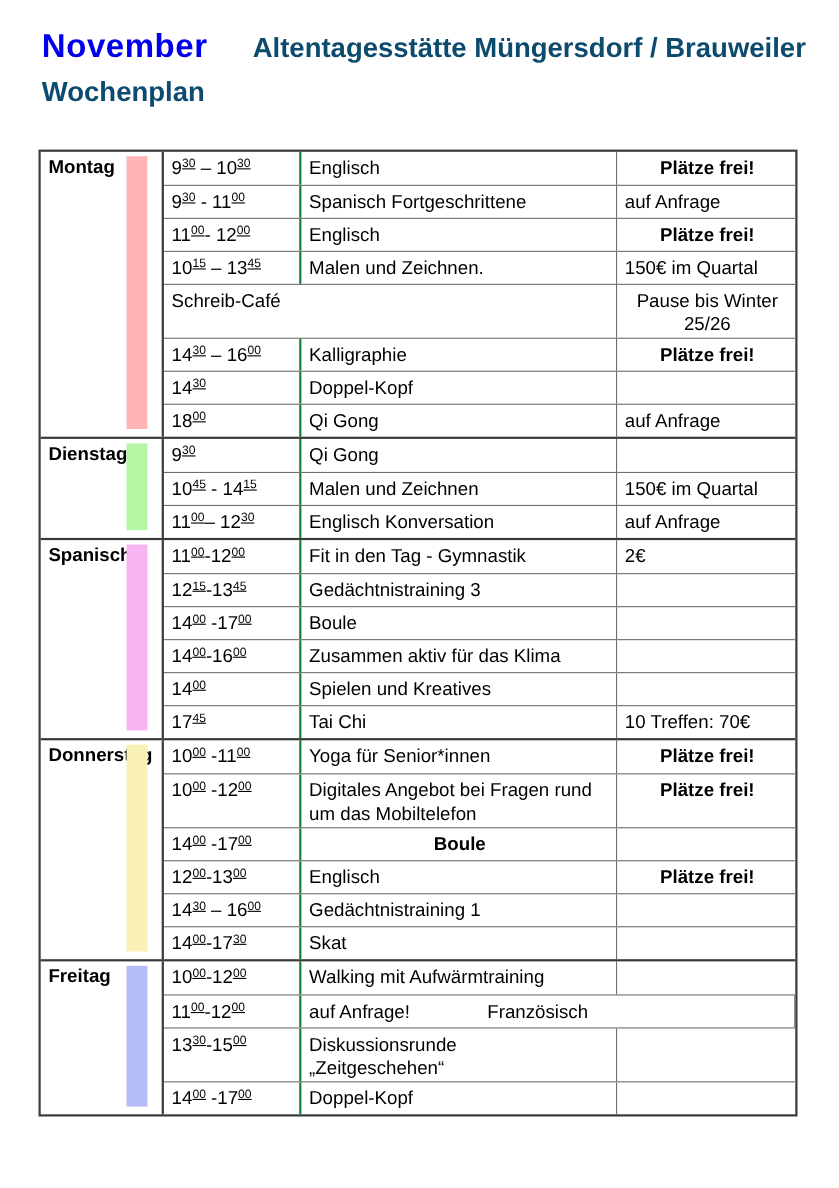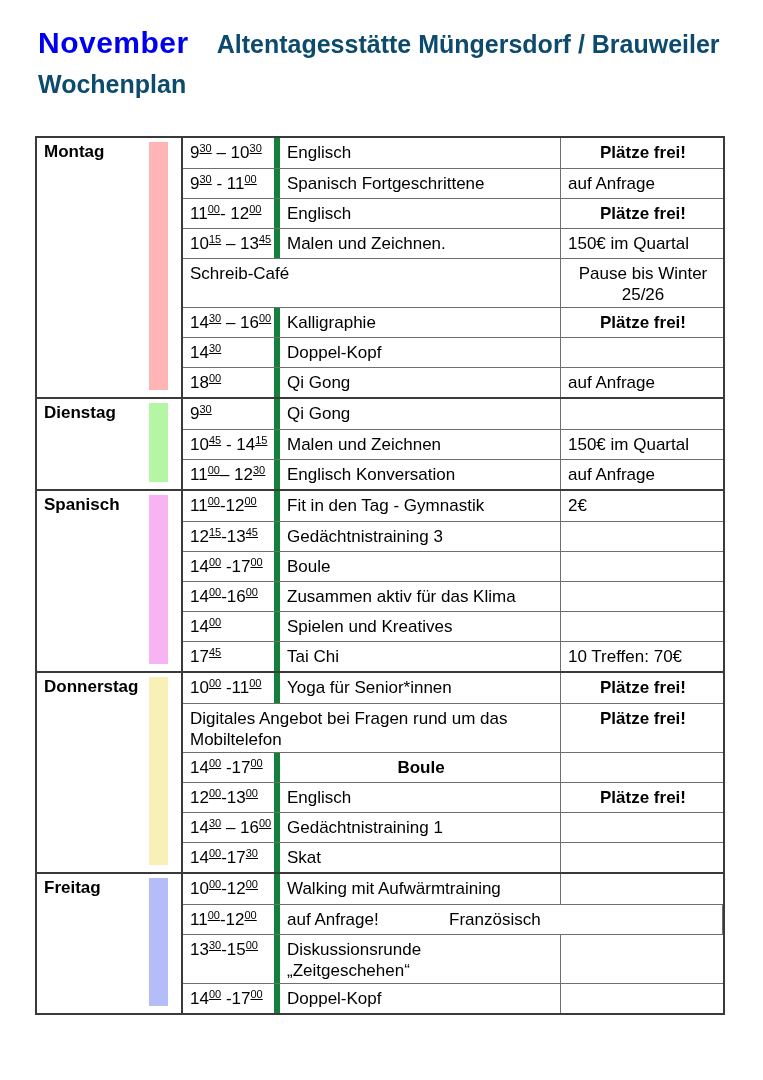--- a/index.html
+++ b/index.html
@@ -13,21 +13,21 @@
     font-family: "Liberation Sans", sans-serif;
     color: #000000;
     overflow: hidden;
   }
   .header {
     padding: 26px 0 0 38px;
   }
   .title-row {
     display: flex;
     align-items: baseline;
-    gap: 28px;
+    gap: 41px;
   }
   .month {
     font-size: 30px;
     font-weight: bold;
     letter-spacing: 0.5px;
   }
   .main-title {
     font-size: 25px;
     font-weight: bold;
   }
@@ -43,21 +43,21 @@
     box-sizing: border-box;
   }
   .day-section {
     display: flex;
     border-top: 2px solid #3a3a3a;
   }
   .day-section:first-child {
     border-top: none;
   }
   .day-cell {
-    width: 146px;
+    width: 112px;
     flex: none;
     position: relative;
     border-right: 2px solid #3a3a3a;
     padding: 4px 0 0 7px;
     box-sizing: border-box;
   }
   .day-label {
     font-weight: bold;
     font-size: 17px;
   }
@@ -82,23 +82,23 @@
   .row:first-child {
     border-top: none;
   }
   .cell {
     padding: 4px 5px 2px 7px;
     font-size: 17px;
     line-height: 21px;
     box-sizing: border-box;
   }
   .time {
-    width: 97px;
+    width: 125px;
     flex: none;
-    border-right: 6px solid #15803d;
+    border-right: 2px solid #15803d;
     white-space: nowrap;
   }
   .activity {
     flex: 1;
     border-right: 1px solid #6e6e6e;
     white-space: pre-line;
   }
   .note {
     width: 162px;
     flex: none;
@@ -230,20 +230,21 @@
     </div>
     <div class="day-section">
       <div class="day-cell"><span class="day-label">Donnerstag</span><div class="day-bar" style="background: rgb(249, 240, 184);"></div></div>
       <div class="rows">
         <div class="row">
           <div class="cell time">10<sup class="min">00</sup> -11<sup class="min">00</sup></div>
           <div class="cell activity">Yoga für Senior*innen</div>
           <div class="cell note bold">Plätze frei!</div>
         </div>
         <div class="row">
+          <div class="cell time">10<sup class="min">00</sup> -12<sup class="min">00</sup></div>
           <div class="cell activity">Digitales Angebot bei Fragen rund um das Mobiltelefon</div>
           <div class="cell note bold">Plätze frei!</div>
         </div>
         <div class="row">
           <div class="cell time">14<sup class="min">00</sup> -17<sup class="min">00</sup></div>
           <div class="cell activity bold">Boule</div>
           <div class="cell note"></div>
         </div>
         <div class="row">
           <div class="cell time">12<sup class="min">00</sup>-13<sup class="min">00</sup></div>

